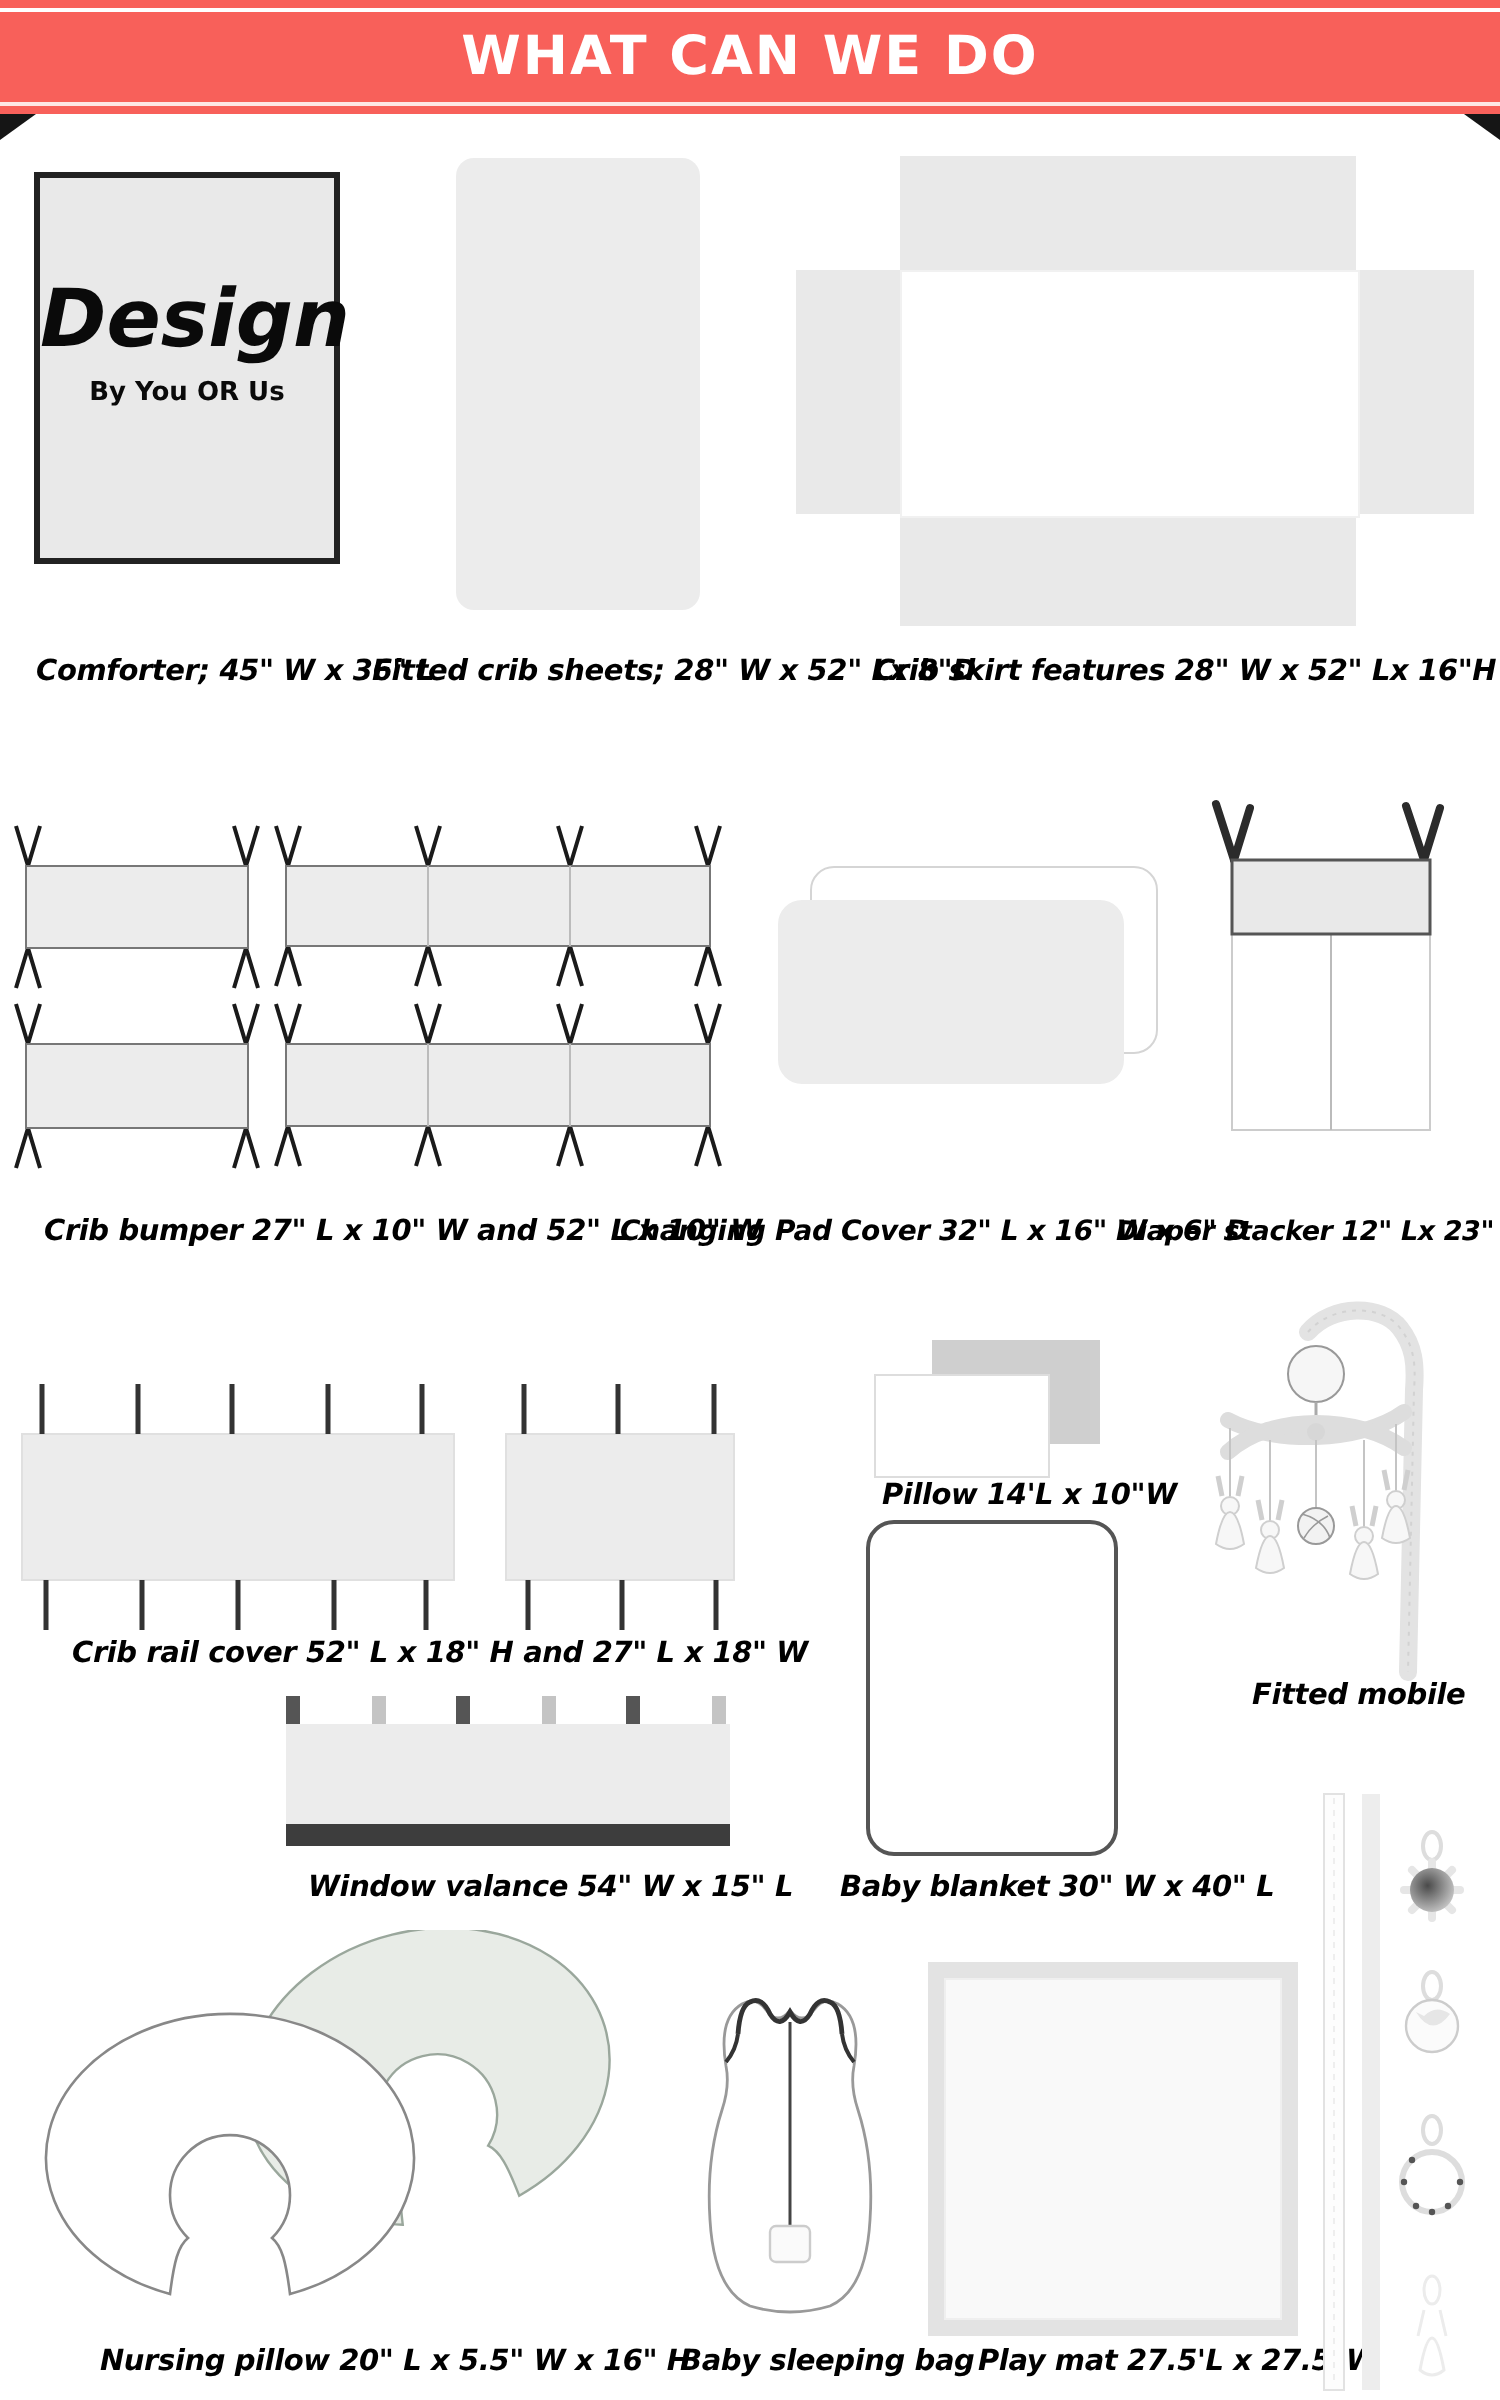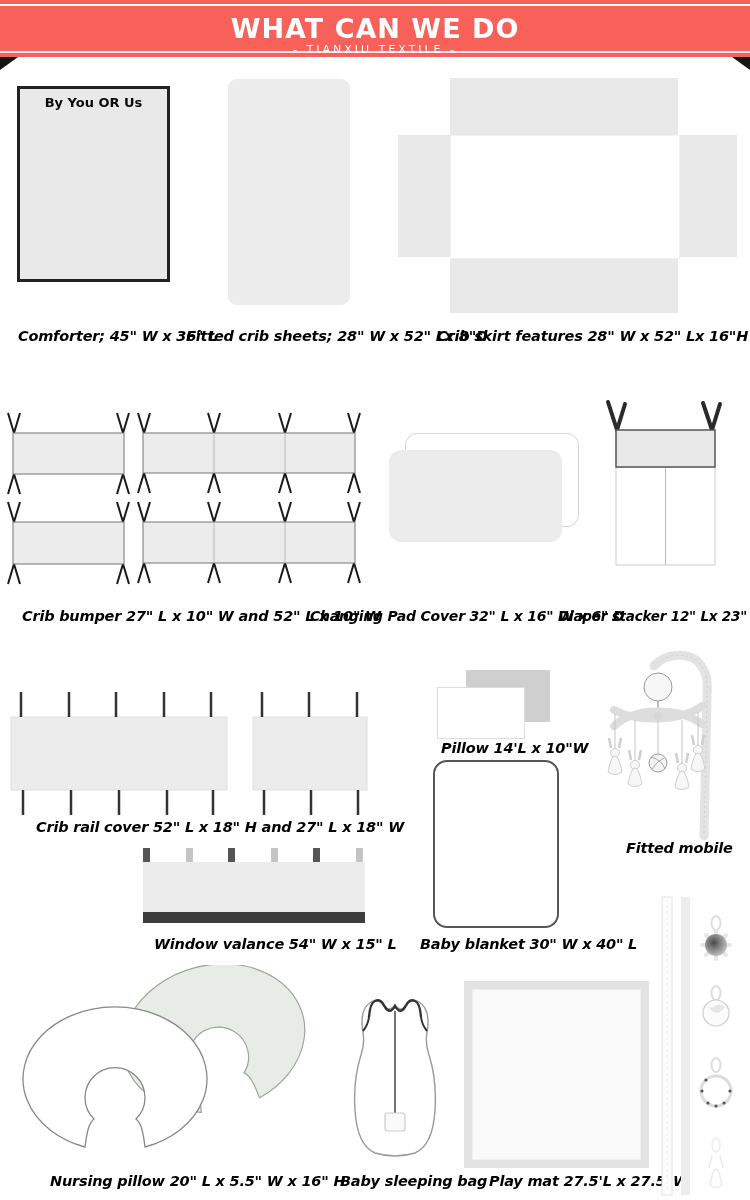--- a/index.html
+++ b/index.html
@@ -58,26 +58,26 @@
   .mat-inner{position:absolute;left:8px;top:8px;width:169px;height:171px;background:#f9f9f9;border:1px solid #efefef;box-sizing:border-box;}
 </style>
 </head>
 <body>
 
 <div id="page">
 
   <div class="banner-topstrip"></div>
   <div class="banner-main">
     <div class="banner-title">WHAT CAN WE DO</div>
-    <div class="banner-sub">- TIANXIU TEXTILE -</div>
   </div>
   <div class="fold fold-left"></div>
   <div class="fold fold-right"></div>
 
   <div class="design-board">
+    <div class="design-title">Design</div>
     <div class="design-sub">By You OR Us</div>
   </div>
 
   <div class="abs fitted-sheet"></div>
 
   <div class="abs skirt-flap" style="left:450px;top:78px;width:228px;height:57px;"></div>
   <div class="abs skirt-flap" style="left:398px;top:135px;width:52px;height:122px;"></div>
   <div class="abs skirt-flap" style="left:678px;top:135px;width:59px;height:122px;"></div>
   <div class="abs skirt-flap" style="left:450px;top:257px;width:228px;height:56px;"></div>
   <div class="abs skirt-center"></div>

